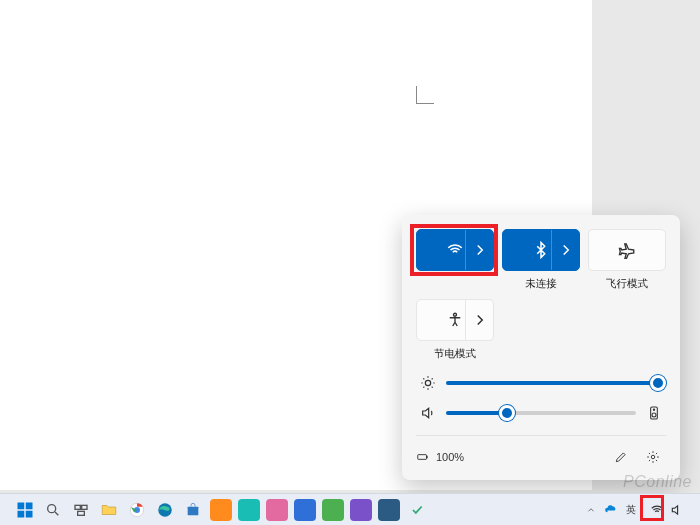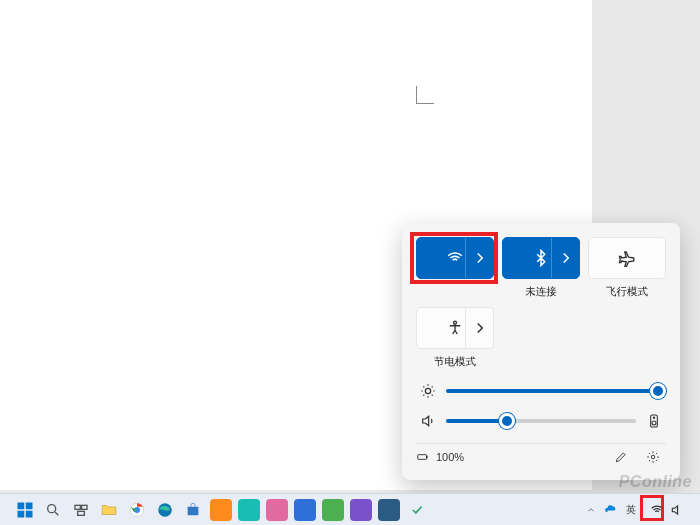--- a/index.html
+++ b/index.html
@@ -53,37 +53,37 @@
   position: absolute; border: 4px solid #ec2027; pointer-events: none;
 }
 .slider-row { display: flex; align-items: center; gap: 10px; padding: 0 4px; }
 .slider-row svg { width: 16px; height: 16px; stroke: #333; fill: none; }
 .slider {
   flex: 1; height: 4px; background: #cfcfcf; border-radius: 2px; position: relative;
 }
 .slider .fill { position: absolute; left: 0; top: 0; bottom: 0; background: #0067c0; border-radius: 2px; }
 .slider .thumb { position: absolute; top: 50%; width: 16px; height: 16px; border-radius: 50%; background: #0067c0; border: 3px solid #fff; box-shadow: 0 0 0 1px #0067c0; transform: translate(-50%,-50%); }
 .panel-footer {
-  border-top: 1px solid #e2e2e2; padding-top: 0;
+  border-top: 1px solid #e2e2e2; padding-top: 8px;
   display: flex; align-items: center; gap: 6px; font-size: 11px; color: #333;
 }
 .panel-footer .spacer { flex: 1; }
 .panel-footer svg { width: 14px; height: 14px; stroke: #333; fill: none; }
 .footer-btn { width: 26px; height: 26px; display: flex; align-items: center; justify-content: center; border-radius: 4px; }
 .taskbar {
   position: absolute; left: 0; right: 0; bottom: 0; height: 32px;
   background: #e9eef6;
   border-top: 1px solid #d3d9e3;
   display: flex; align-items: center;
 }
 .taskbar-center { display: flex; gap: 6px; align-items: center; margin-left: 14px; }
 .tbicon { width: 22px; height: 22px; border-radius: 4px; display: flex; align-items: center; justify-content: center; }
 .taskbar-right { margin-left: auto; display: flex; align-items: center; gap: 8px; padding-right: 10px; font-size: 10px; color: #333; }
 .tray-group { display: flex; align-items: center; gap: 6px; padding: 2px 6px; border-radius: 4px; }
-.watermark { position: absolute; right: 8px; bottom: 34px; font-size: 16px; color: rgba(0,0,0,.18); font-style: italic; font-weight: 700; letter-spacing: .5px; pointer-events: none; }
+.watermark { position: absolute; right: 8px; bottom: 34px; font-size: 16px; color: rgba(0,0,0,.18); font-style: italic; font-weight: 400; letter-spacing: .5px; pointer-events: none; }
 .small-cursor { position:absolute; left:416px; top:86px; width:18px; height:18px; border-left:1px solid #888; border-bottom:1px solid #888; }
 </style>
 </head>
 <body>
 
 <div class="desktop">
   <div class="window-area">
     <div class="small-cursor"></div>
   </div>
 

